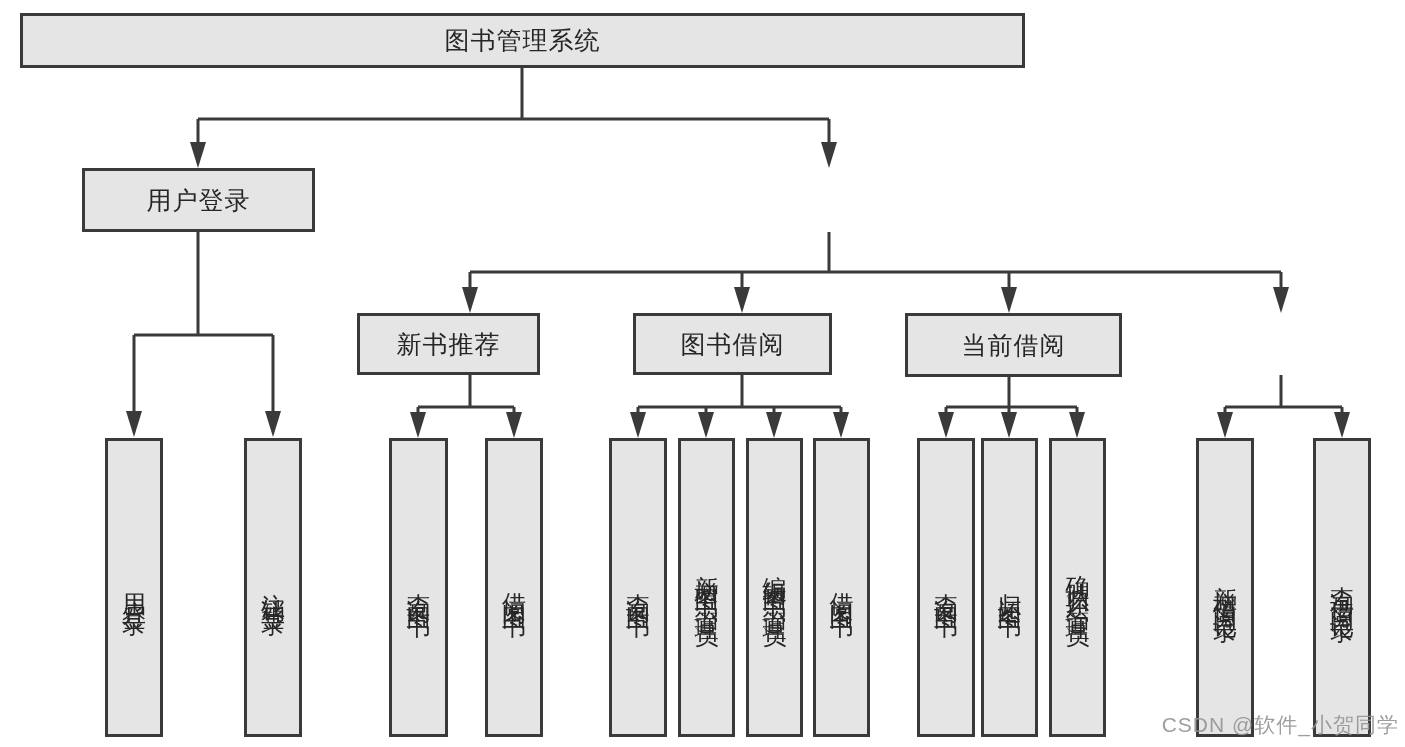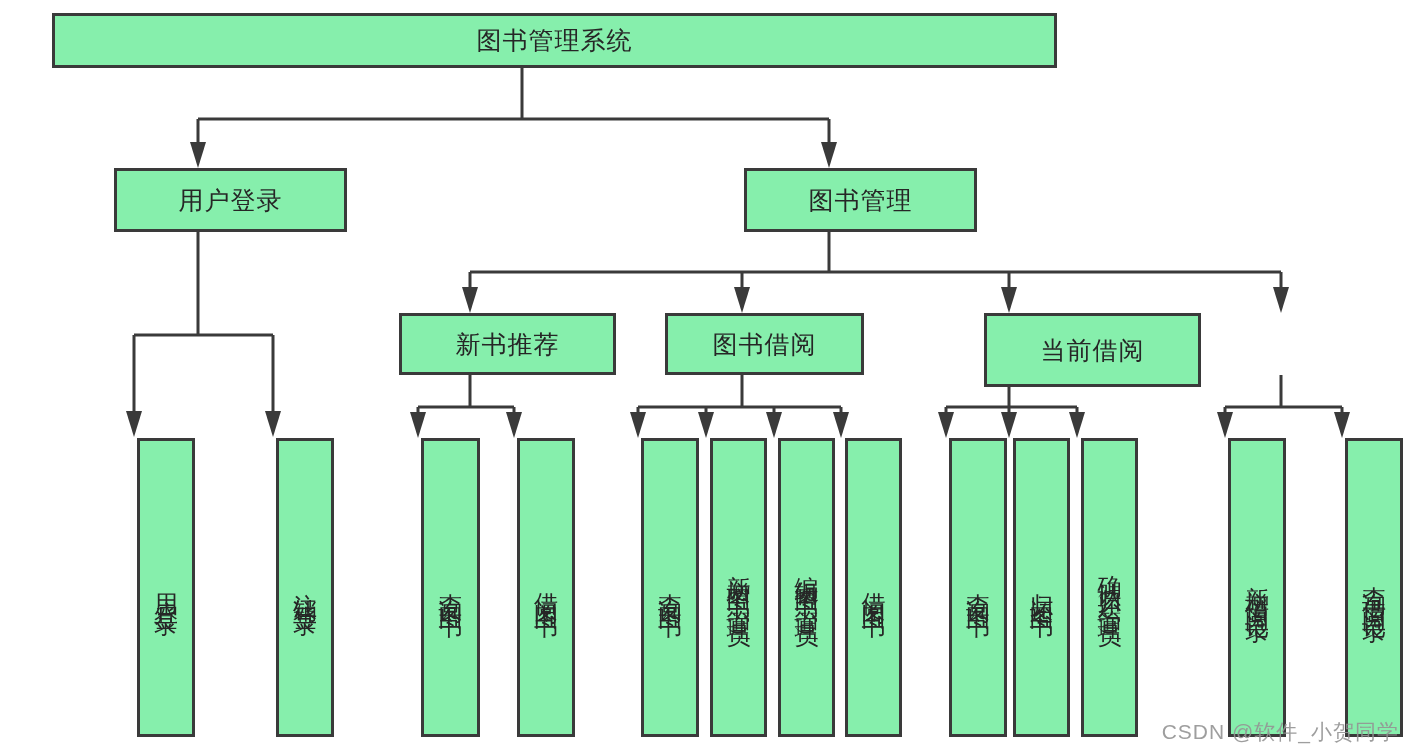--- a/index.html
+++ b/index.html
@@ -18,44 +18,43 @@
   #wires {
     position: absolute;
     left: 0;
     top: 0;
     z-index: 1;
   }
   .box {
     position: absolute;
     box-sizing: border-box;
     border: 3px solid #3a3a3a;
-    background: #86efac;
+    background: #e5e5e5;
     display: flex;
     align-items: center;
     justify-content: center;
     color: #262626;
     z-index: 2;
     text-align: center;
     white-space: nowrap;
-    margin-left: 32px;
   }
   .hbox {
     font-size: 25px;
     letter-spacing: 1px;
   }
   .vbox {
     writing-mode: vertical-rl;
     font-size: 24px;
     letter-spacing: 7px;
     line-height: 1;
   }
   #watermark {
     position: absolute;
     right: 6px;
-    bottom: 1px;
+    bottom: 8px;
     font-size: 21px;
     color: rgba(148, 148, 148, 0.9);
     letter-spacing: 1px;
     z-index: 5;
   }
 </style>
 </head>
 <body>
 
 <div id="stage">
@@ -96,25 +95,24 @@
       <polygon points="1001,412 1017,412 1009,438"></polygon>
       <polygon points="1069,412 1085,412 1077,438"></polygon>
       <polygon points="1217,412 1233,412 1225,438"></polygon>
       <polygon points="1334,412 1350,412 1342,438"></polygon>
     </g>
   </svg>
 
   <div class="box hbox" style="left:20px; top:13px; width:1005px; height:55px;">图书管理系统</div>
 
   <div class="box hbox" style="left:82px; top:168px; width:233px; height:64px;">用户登录</div>
-  <div class="box hbox" style="left:712px; top:168px; width:233px; height:64px;">图书管理</div>
 
-  <div class="box hbox" style="left:367px; top:313px; width:217px; height:62px;">新书推荐</div>
+  <div class="box hbox" style="left:357px; top:313px; width:183px; height:62px;">新书推荐</div>
   <div class="box hbox" style="left:633px; top:313px; width:199px; height:62px;">图书借阅</div>
-  <div class="box hbox" style="left:952px; top:313px; width:217px; height:74px;">当前借阅</div>
+  <div class="box hbox" style="left:905px; top:313px; width:217px; height:64px;">当前借阅</div>
 
   <div class="box vbox" style="left:105px; top:438px; width:58px; height:299px;">用户登录</div>
   <div class="box vbox" style="left:244px; top:438px; width:58px; height:299px;">注销登录</div>
 
   <div class="box vbox" style="left:389px; top:438px; width:59px; height:299px;">查询图书</div>
   <div class="box vbox" style="left:485px; top:438px; width:58px; height:299px;">借阅图书</div>
 
   <div class="box vbox" style="left:609px; top:438px; width:58px; height:299px;">查询图书</div>
   <div class="box vbox" style="left:678px; top:438px; width:57px; height:299px;">新增图书（管理员）</div>
   <div class="box vbox" style="left:746px; top:438px; width:57px; height:299px;">编辑图书（管理员）</div>

